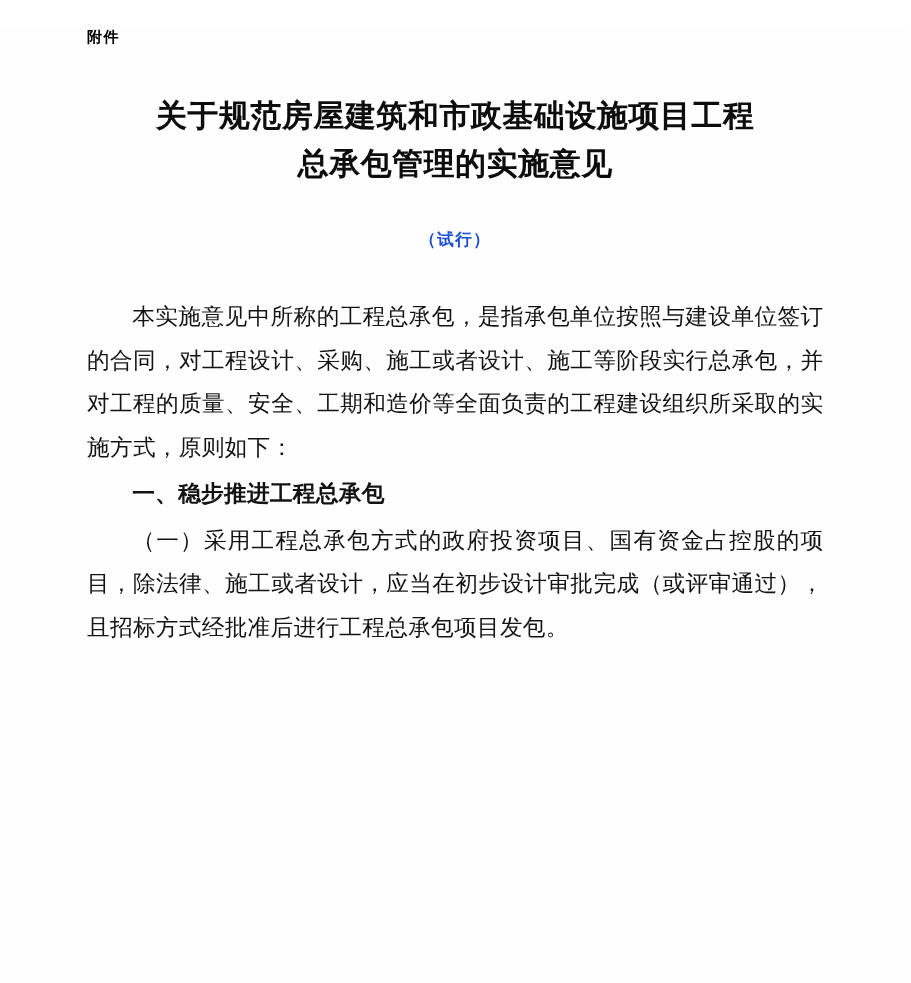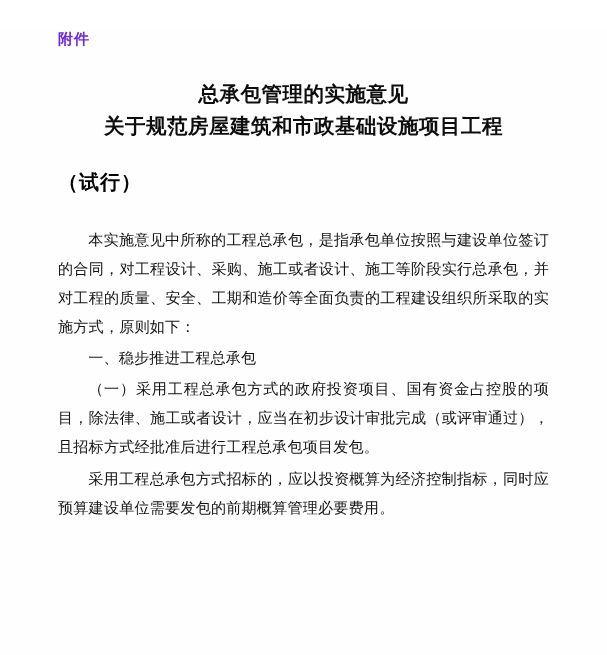--- a/index.html
+++ b/index.html
@@ -16,81 +16,81 @@
   }
   .page {
     position: relative;
     width: 607px;
     height: 655px;
     box-sizing: border-box;
     padding: 0 58px;
     background: #fefefe;
   }
   .attachment-label {
-    margin-top: 30px;
-    font-size: 15px;
+    margin-top: 18px;
+    font-size: 10px;
     font-weight: 700;
     letter-spacing: 1px;
-    color: #6d28d9;
+    color: #000000;
     font-family: "DejaVu Serif", "Liberation Serif", serif;
   }
   .doc-title {
     margin-top: 30px;
     text-align: center;
     font-size: 20.5px;
     font-weight: 700;
     line-height: 1.55;
     letter-spacing: 0.5px;
     color: #0d0d0d;
   }
   .doc-title .line {
     display: block;
   }
   .doc-subtitle {
     margin-top: 26px;
-    font-size: 20px;
+    text-align: center;
+    font-size: 11px;
     font-weight: 700;
     letter-spacing: 1px;
-    color: #000000;
+    color: #1d4ed8;
   }
   .body-block {
     margin-top: 30px;
   }
   p.para {
     margin: 0 0 2px 0;
     font-size: 15.1px;
     line-height: 1.93;
     text-align: justify;
     text-justify: inter-ideograph;
     letter-spacing: 0.2px;
     color: #131313;
   }
   p.indent2 {
     text-indent: 2em;
   }
   p.heading {
     text-indent: 2em;
-    font-weight: 400;
+    font-weight: 700;
     margin-top: 1px;
   }
 </style>
 </head>
 <body>
 
 <div class="page">
 
   <div class="attachment-label">附件</div>
 
   <div class="doc-title">
+    <span class="line">关于规范房屋建筑和市政基础设施项目工程</span>
     <span class="line">总承包管理的实施意见</span>
-    <span class="line">关于规范房屋建筑和市政基础设施项目工程</span>
   </div>
 
   <div class="doc-subtitle">（试行）</div>
 
   <div class="body-block">
     <p class="para indent2">本实施意见中所称的工程总承包，是指承包单位按照与建设单位签订的合同，对工程设计、采购、施工或者设计、施工等阶段实行总承包，并对工程的质量、安全、工期和造价等全面负责的工程建设组织所采取的实施方式，原则如下：</p>
     <p class="para heading">一、稳步推进工程总承包</p>
     <p class="para indent2">（一）采用工程总承包方式的政府投资项目、国有资金占控股的项目，除法律、施工或者设计，应当在初步设计审批完成（或评审通过），且招标方式经批准后进行工程总承包项目发包。</p>
-    <p class="para indent2">采用工程总承包方式招标的，应以投资概算为经济控制指标，同时应预算建设单位需要发包的前期概算管理必要费用。</p>
   </div>
 
 </div>
 
 </body></html>

